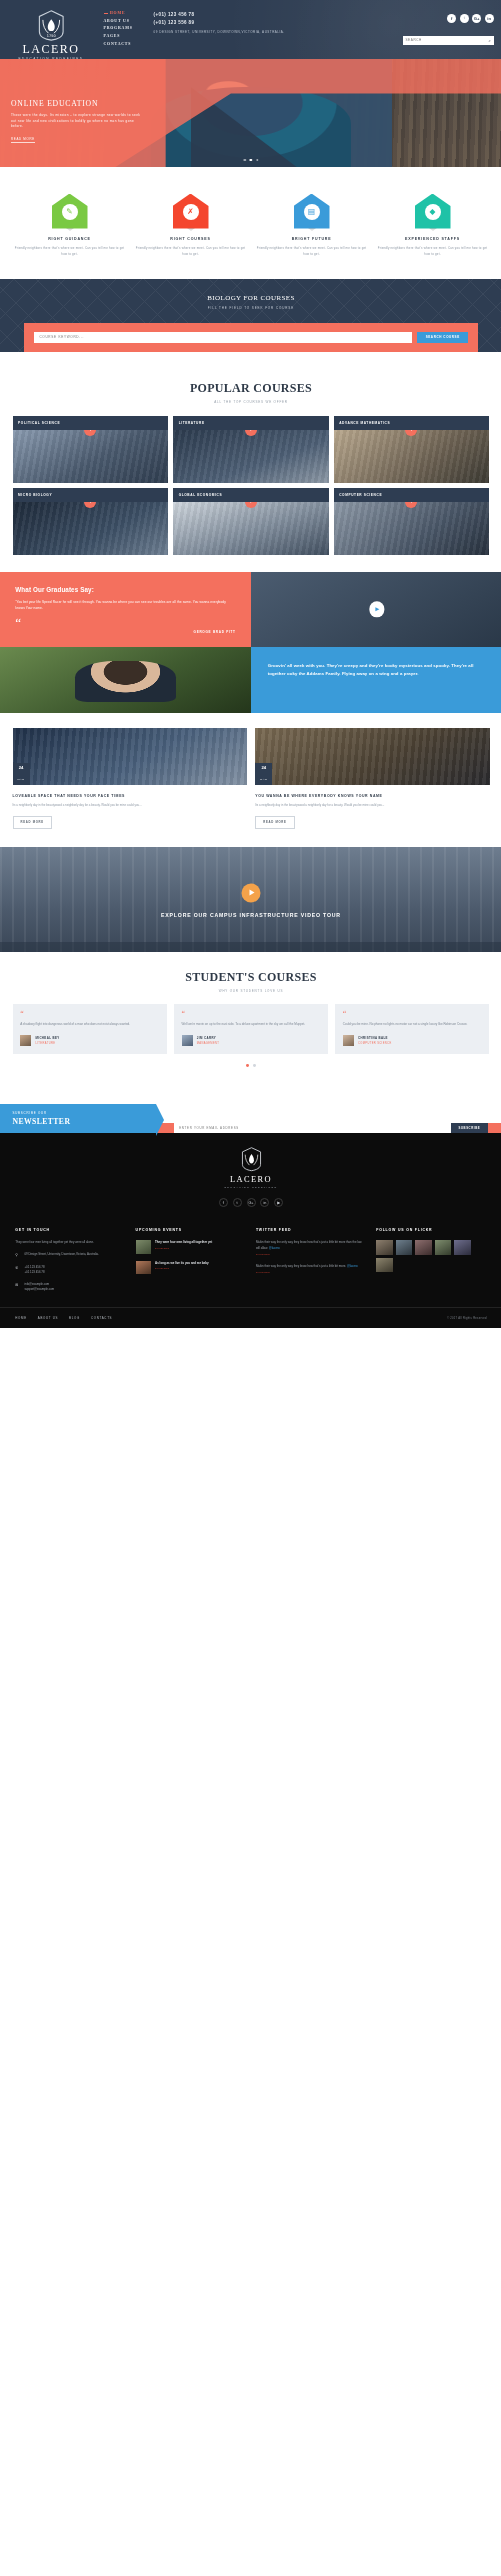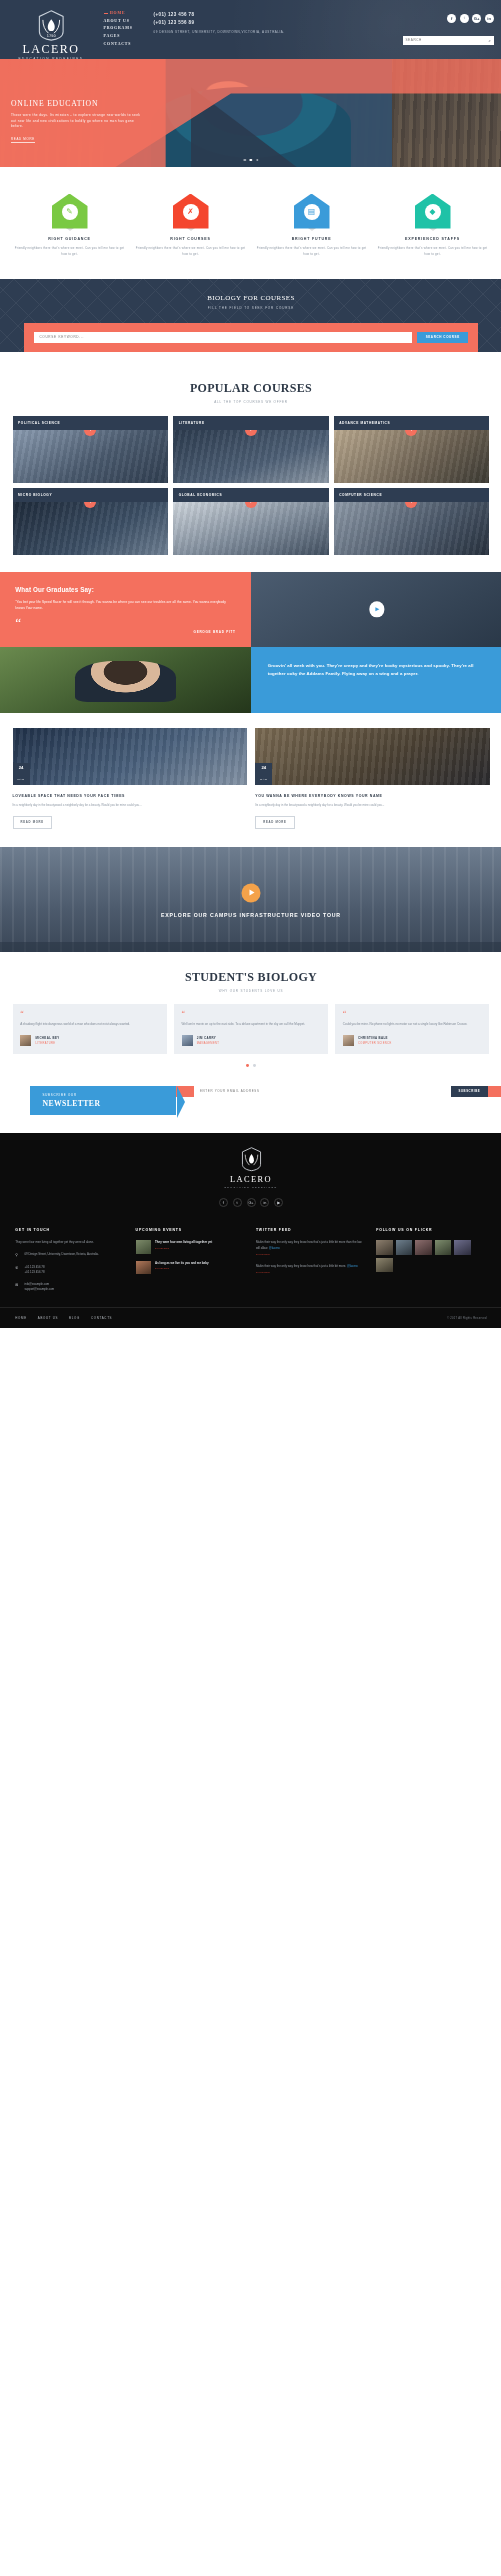--- a/index.html
+++ b/index.html
@@ -207,21 +207,21 @@
   .fb-ava { width:11px;height:11px;background:linear-gradient(150deg,#c9a98c,#6d5a48); flex:none;}
   .fb-ava.a2{background:linear-gradient(150deg,#9fb0c4,#4c5d73);}
   .fb-ava.a3{background:linear-gradient(150deg,#d2b9a2,#7a6450);}
   .fb-name { font-size:2.9px; font-weight:bold; color:#2f3a48; letter-spacing:0.4px; }
   .fb-role { font-size:2.6px; color:#f4705e; letter-spacing:0.4px; margin-top:2.1px; }
   .fb-dots { display:flex; gap:3.5px; justify-content:center; margin-top:9.8px; }
   .fb-dots i { width:2.8px;height:2.8px;border-radius:50%;background:#d2d7dd;display:block;}
   .fb-dots i.on{background:#f4705e;}
 
   
-  .news { display:flex; align-items:flex-start; height:47px; margin-top:12.5px;padding-left:30px; }
+  .news { display:flex; align-items:flex-end; height:47px; margin-top:12.5px; }
   .news-l { width:31%; background:#3a9bd9; color:#fff; padding:7px 12.5px; position:relative; }
   .news-l::after{content:"";position:absolute;right:-8.4px;top:0;border-left:8.4px solid #3a9bd9;
     border-top:16px solid transparent;border-bottom:16px solid transparent;}
   .news-l span { font-size:2.9px; letter-spacing:0.8px; display:block; }
   .news-l b { font-size:7.7px; letter-spacing:0.4px; display:block; margin-top:2.1px; }
   .news-r { flex:1; background:#f4705e; display:flex; align-items:center; padding:0 14px 0 18px; gap:0; }
   .news-r input { flex:1; height:10.5px; border:0; outline:0; padding:0 5.6px; font-size:2.9px;
                   letter-spacing:0.7px; color:#9aa2ad; text-transform:uppercase;
                   font-family:"Liberation Sans",sans-serif;}
   .news-r button { background:#2e3d52; color:#fff; border:0; height:10.5px; padding:0 7.7px;
@@ -469,21 +469,21 @@
 </div>
 
 <div class="tour">
   <div class="tour-play"></div>
   <h3>EXPLORE OUR CAMPUS INFRASTRUCTURE VIDEO TOUR</h3>
   <div class="tour-strip"></div>
 </div>
 
 <div class="fb-wrap">
   <div class="sec-head" style="padding:0">
-    <h2 class="serif">STUDENT'S BIOLOGY</h2>
+    <h2 class="serif">STUDENT'S COURSES</h2>
     <p>WHY OUR STUDENTS LOVE US</p>
   </div>
   <div class="fb-cards">
     <div class="fb-card">
       <div class="qm">“</div>
       <p>A shadowy flight into dangerous world of a man who does not exist always wanted.</p>
       <div class="fb-person">
         <div class="fb-ava"></div>
         <div>
           <div class="fb-name">MICHEAL BEY</div>

